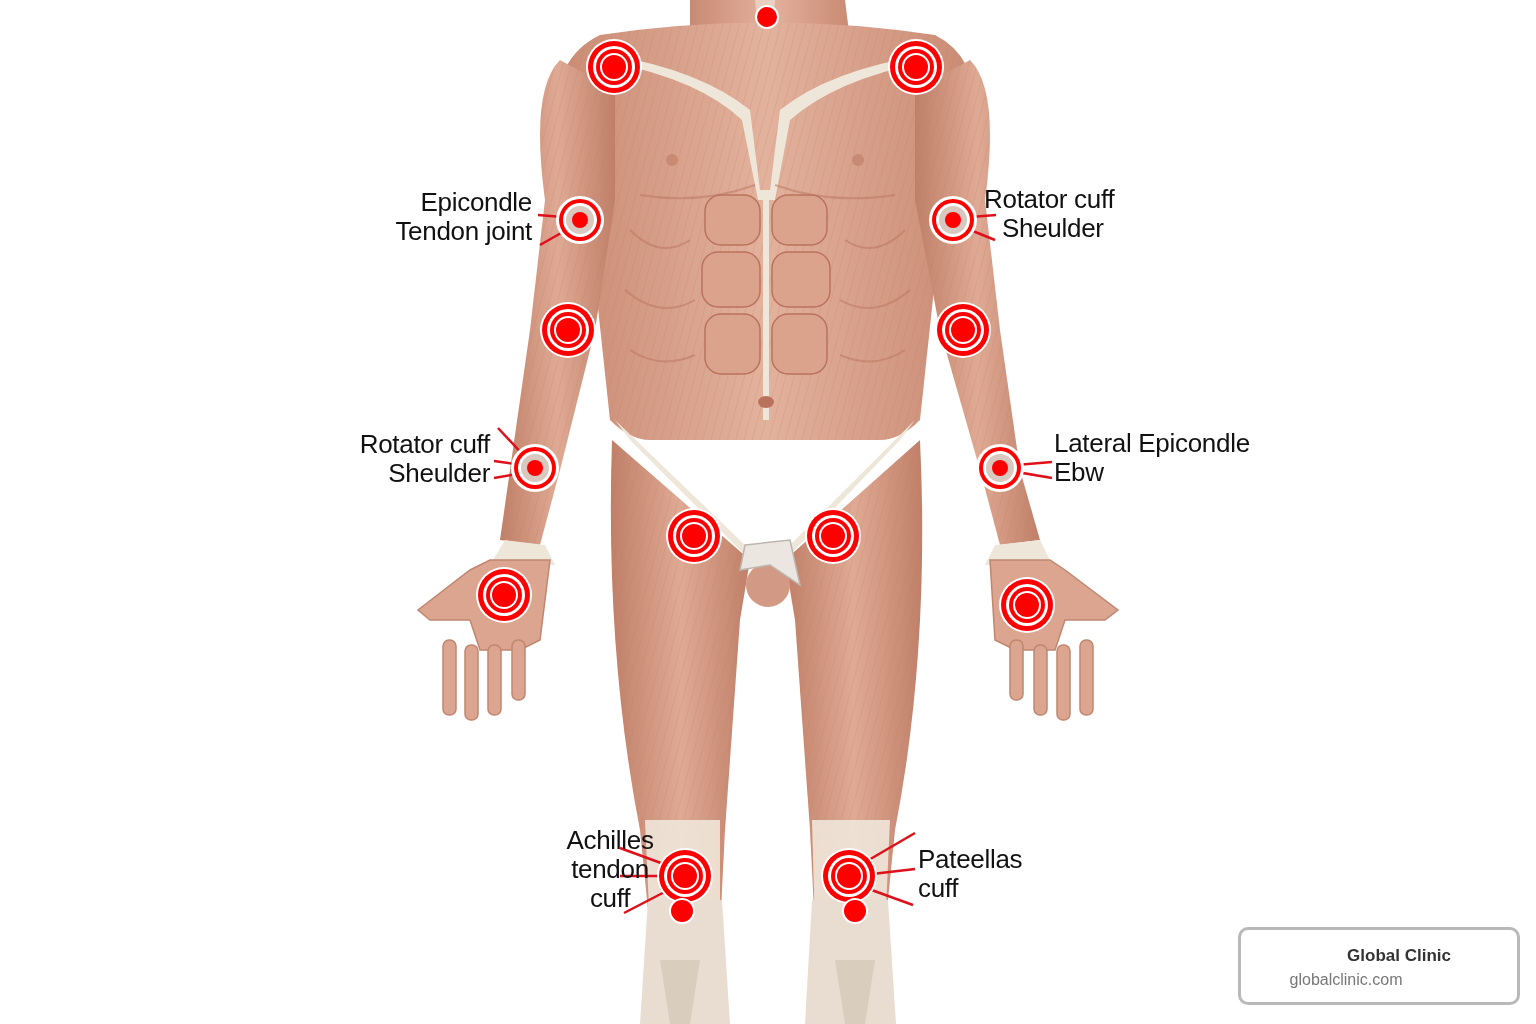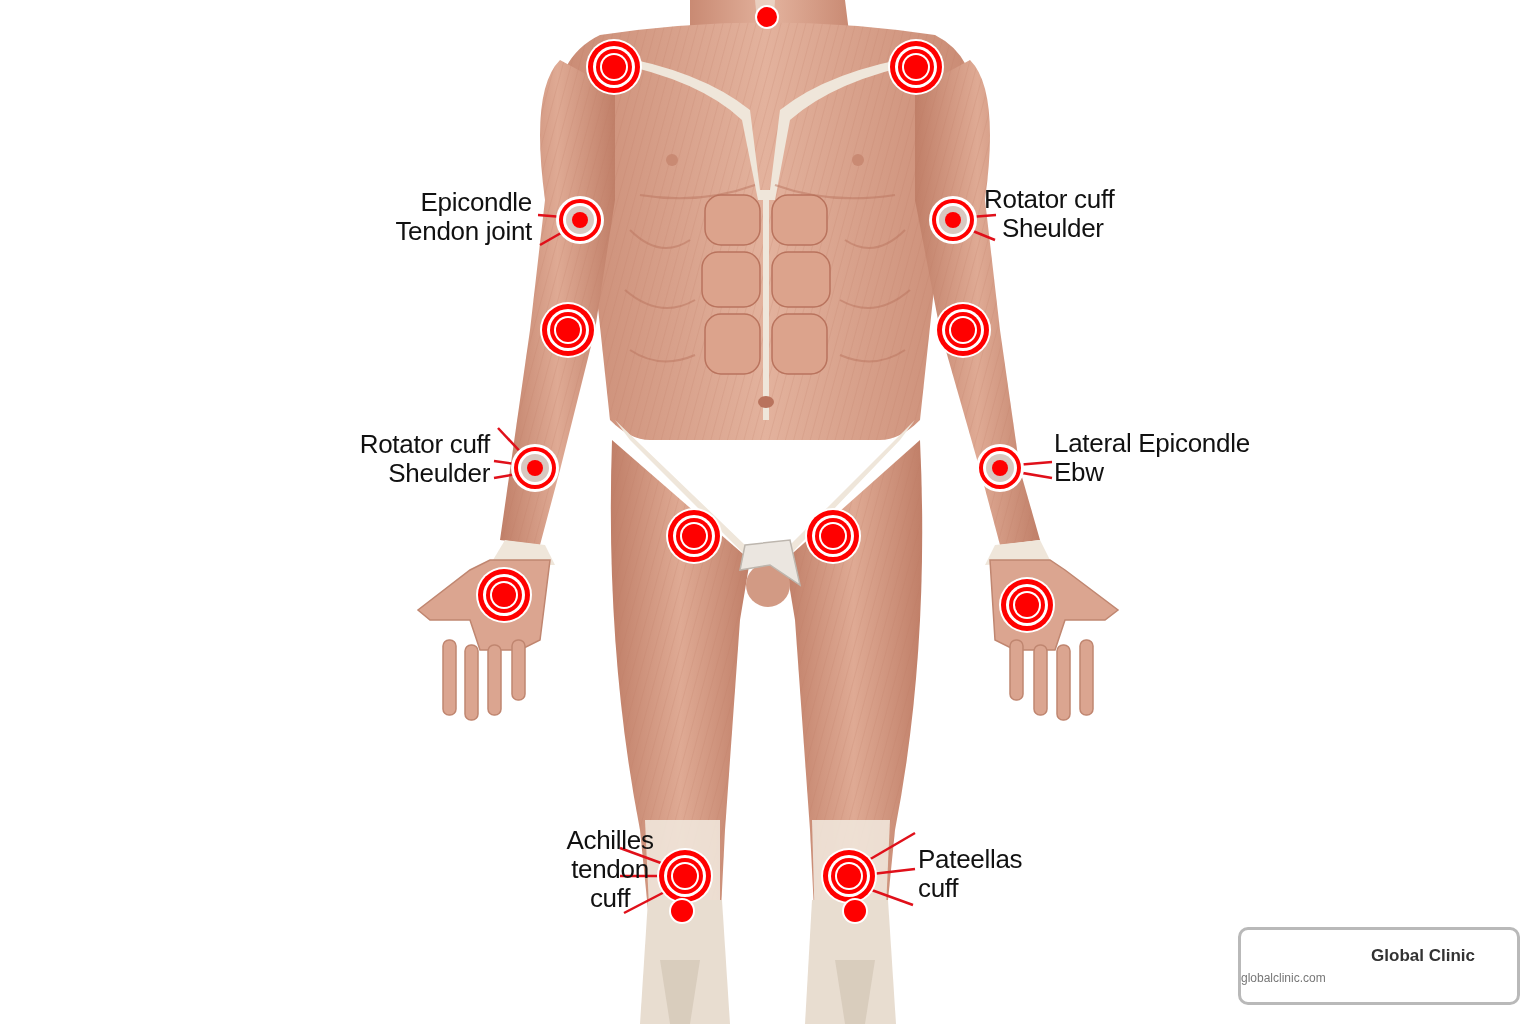--- a/index.html
+++ b/index.html
@@ -17,25 +17,24 @@
     .label.center-align { text-align: center; }
     .badge {
       position: absolute; left: 1238px; top: 927px; width: 282px; height: 78px;
       border: 3px solid #b9b9b9; border-radius: 10px; background: #fff;
       box-sizing: border-box;
     }
     .badge .title {
       position: absolute; left: 0; width: 210px; top: 16px; text-align: right;
       font-weight: bold; font-size: 17px; color: #333;
       font-family: "Liberation Sans", sans-serif;
-      margin-left: 24px;
     }
     .badge .url {
-      position: absolute; left: 0; width: 210px; top: 41px; text-align: left;
-      font-size: 12px; color: #777; font-family: "Liberation Sans", sans-serif;
+      position: absolute; left: 0; width: 210px; top: 41px; text-align: center;
+      font-size: 16px; color: #777; font-family: "Liberation Sans", sans-serif;
     }
   </style>
 </head>
 <body>
 
 <svg id="figure" viewBox="0 0 1536 1024" xmlns="http://www.w3.org/2000/svg">
   <defs>
     <linearGradient id="muscle" x1="0" x2="1" y1="0" y2="0">
       <stop offset="0" stop-color="#c98a73"></stop>
       <stop offset="0.5" stop-color="#e3b29d"></stop>

